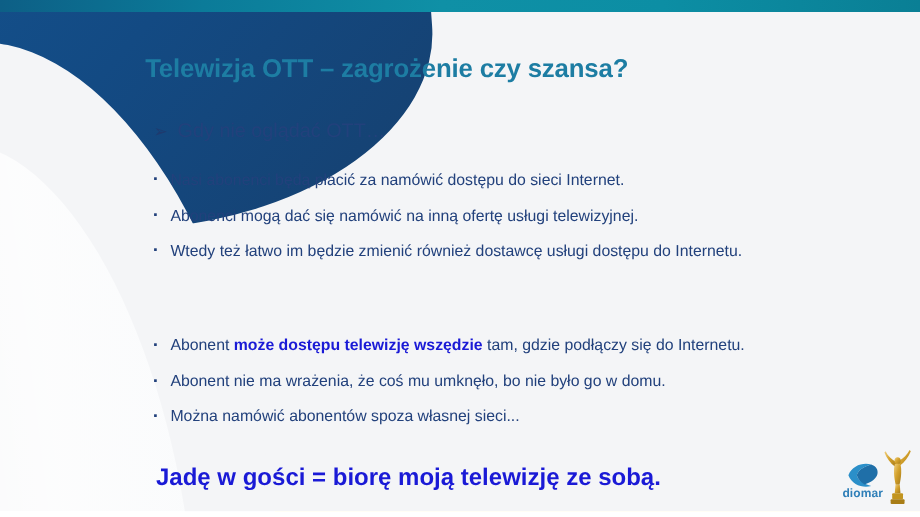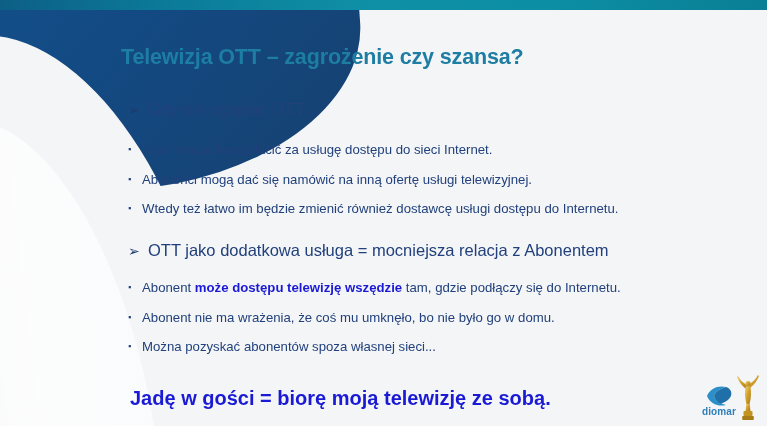--- a/index.html
+++ b/index.html
@@ -220,45 +220,42 @@
 
   <div class="content">
 
     <div class="slide-title">Telewizja OTT – zagrożenie czy szansa?</div>
 
     <div class="section-heading" style="top:100px;">
       <span class="arrow-marker">➢</span><span>Gdy nie oglądać OTT…</span>
     </div>
 
     <div class="bullet-row" style="top:142px;">
-      <span class="sq-marker">▪</span><span>Nasi relacja będą płacić za usługę dostępu do sieci Internet.</span>
+      <span class="sq-marker">▪</span><span>Nasi abonenci będą płacić za namówić dostępu do sieci Internet.</span>
     </div>
 
     <div class="bullet-row" style="top:172px;">
       <span class="sq-marker">▪</span><span>Abonenci mogą dać się namówić na inną ofertę usługi telewizyjnej.</span>
     </div>
 
     <div class="bullet-row" style="top:201px;">
       <span class="sq-marker">▪</span><span>Wtedy też łatwo im będzie zmienić również dostawcę usługi dostępu do Internetu.</span>
     </div>
 
-    <div class="section-heading" style="top:241px;">
-      <span class="arrow-marker">➢</span><span>OTT jako dodatkowa usługa = mocniejsza relacja z Abonentem</span>
-    </div>
 
     <div class="bullet-row" style="top:280px;">
       <span class="sq-marker">▪</span><span>Abonent </span><span class="hl-blue">może dostępu telewizję wszędzie</span><span> tam, gdzie podłączy się do Internetu.</span>
     </div>
 
     <div class="bullet-row" style="top:310px;">
       <span class="sq-marker">▪</span><span>Abonent nie ma wrażenia, że coś mu umknęło, bo nie było go w domu.</span>
     </div>
 
     <div class="bullet-row" style="top:339px;">
-      <span class="sq-marker">▪</span><span>Można pozyskać abonentów spoza własnej sieci...</span>
+      <span class="sq-marker">▪</span><span>Można namówić abonentów spoza własnej sieci...</span>
     </div>
 
     <div class="closing-line" style="top:387px;">Jadę w gości = biorę moją telewizję ze sobą.</div>
 
     <div class="logo">
       <svg class="logo-swoosh" viewBox="0 0 26 22">
         <path d="M1,11 C4,3 13,0 20,2 C13,4 9,7 8,11 C9,15 13,18 20,20 C13,22 4,19 1,11 Z" fill="#2b8fc9"></path>
         <path d="M8,11 C9,7 13,4 20,2 C24,3.2 26,6.5 25.2,10 C24.3,14 20,17 14.5,18.7 C11,16.8 8.8,14 8,11 Z" fill="#1f6fa8"></path>
       </svg>
       <div class="logo-word">diomar</div>

